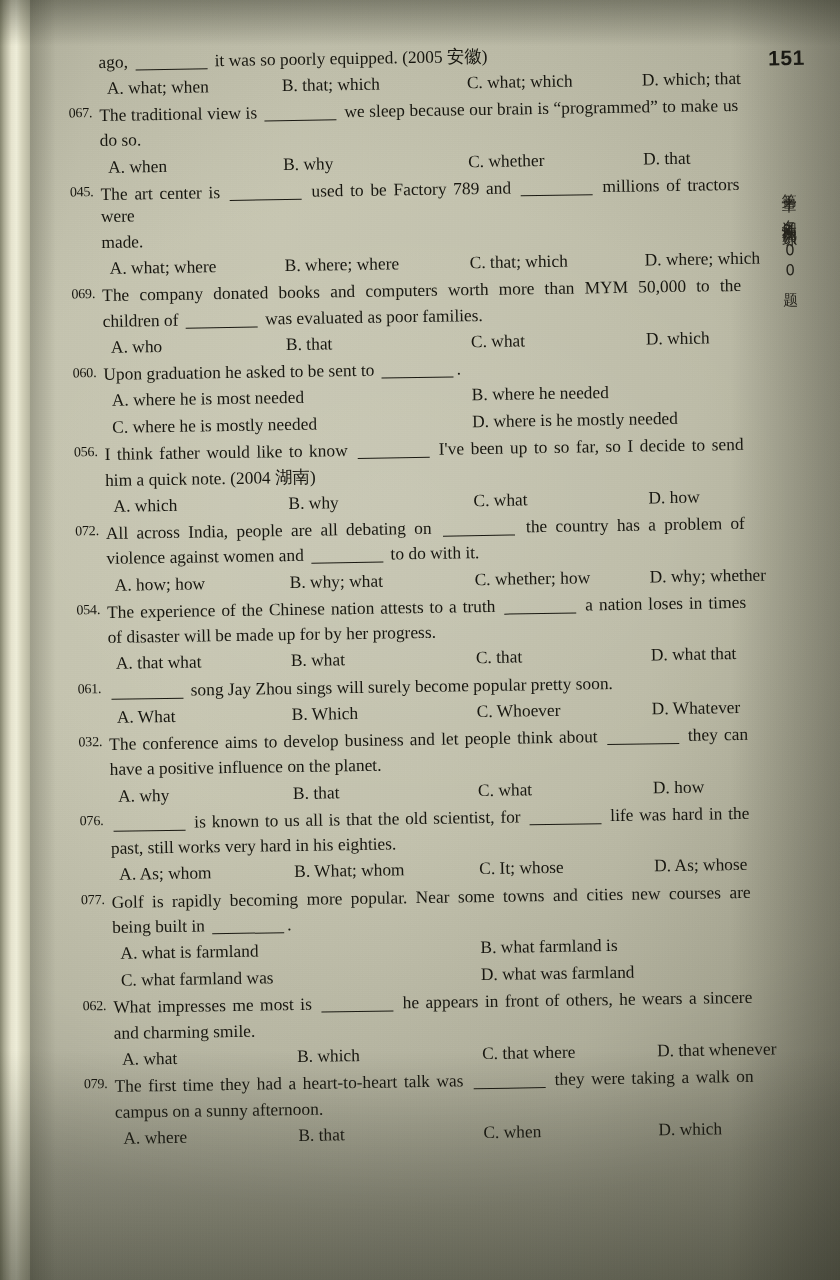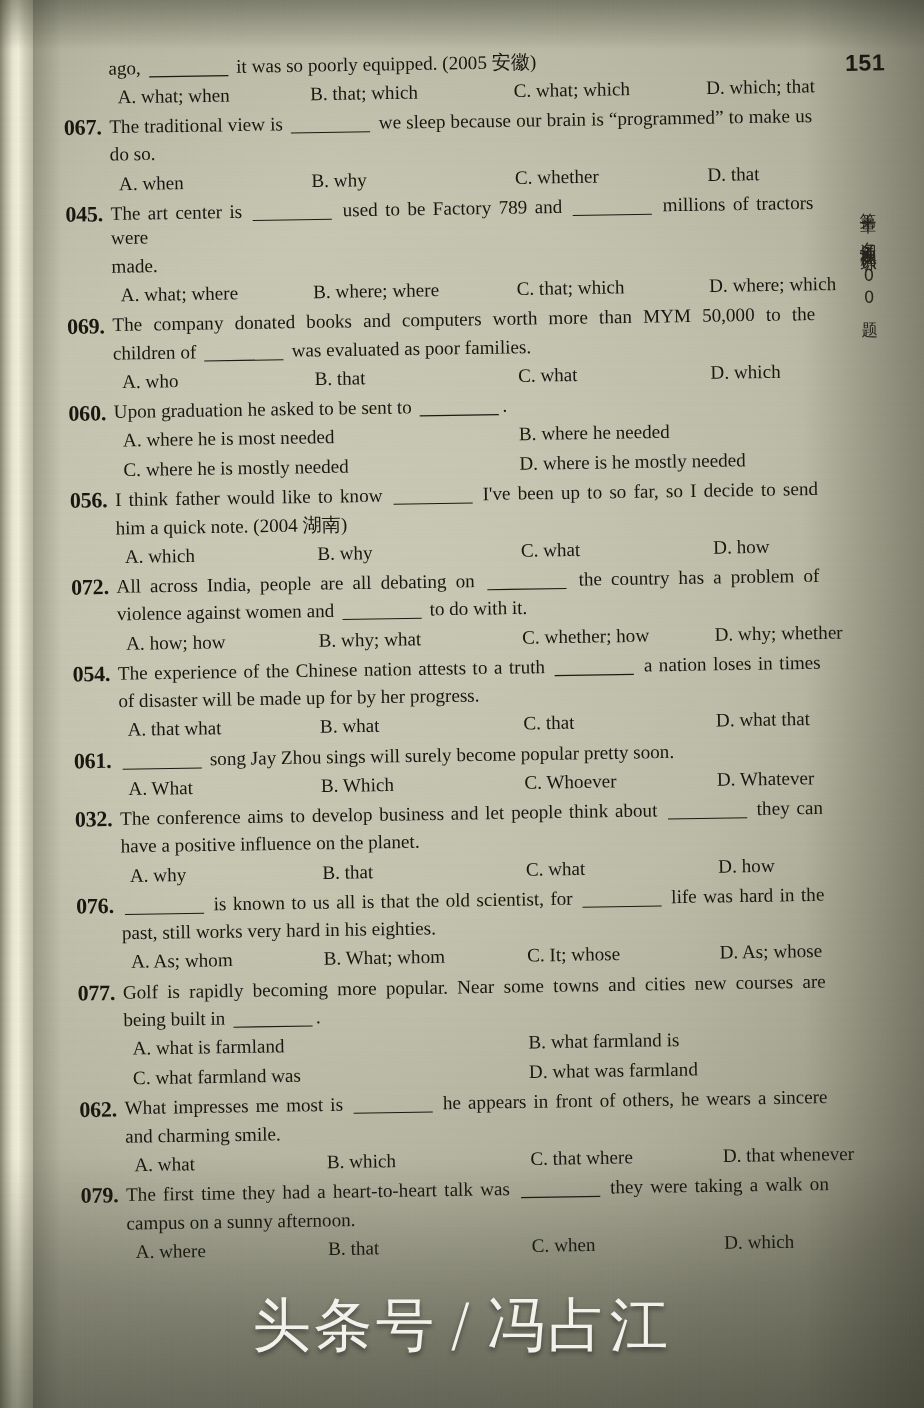--- a/index.html
+++ b/index.html
@@ -117,22 +117,22 @@
   }
 
   .qrow {
     display: flex;
     align-items: flex-start;
     margin-bottom: 1px;
   }
   .qnum {
     flex: 0 0 44px;
     font-family: "Liberation Serif", serif;
-    font-weight: bold;
-    font-size: 20px;
+    font-weight: normal;
+    font-size: 14px;
     text-align: right;
     padding-right: 7px;
     padding-top: 4px;
     letter-spacing: -0.2px;
   }
   .qbody { flex: 1 1 auto; }
 
   .line {
     display: block;
     white-space: pre-wrap;
@@ -408,17 +408,14 @@
 
     </div>
 
   </div>
 
   <div id="right-shade"></div>
   <div id="top-shade"></div>
   <div id="bottom-shade"></div>
   <div id="grain"></div>
 
-  <div id="watermark">
-    <span>头条号</span><span class="slash">/</span><span>冯占江</span>
-  </div>
 
 </div>
 
 </body></html>

